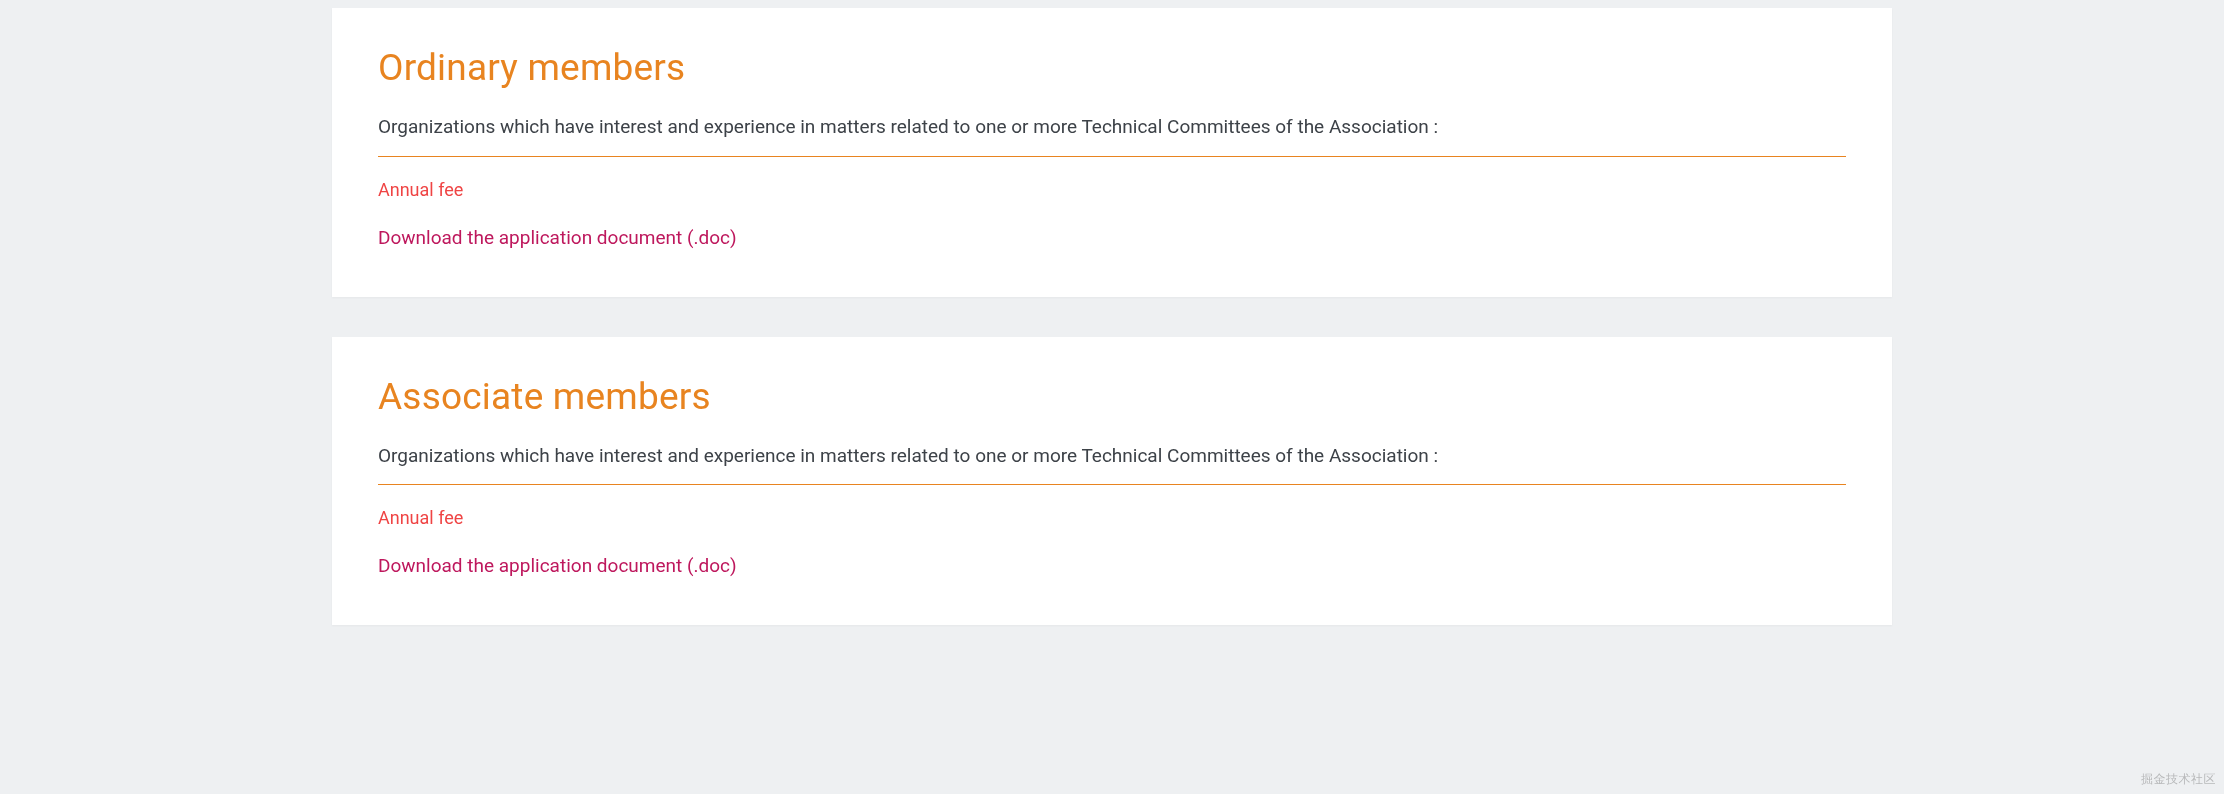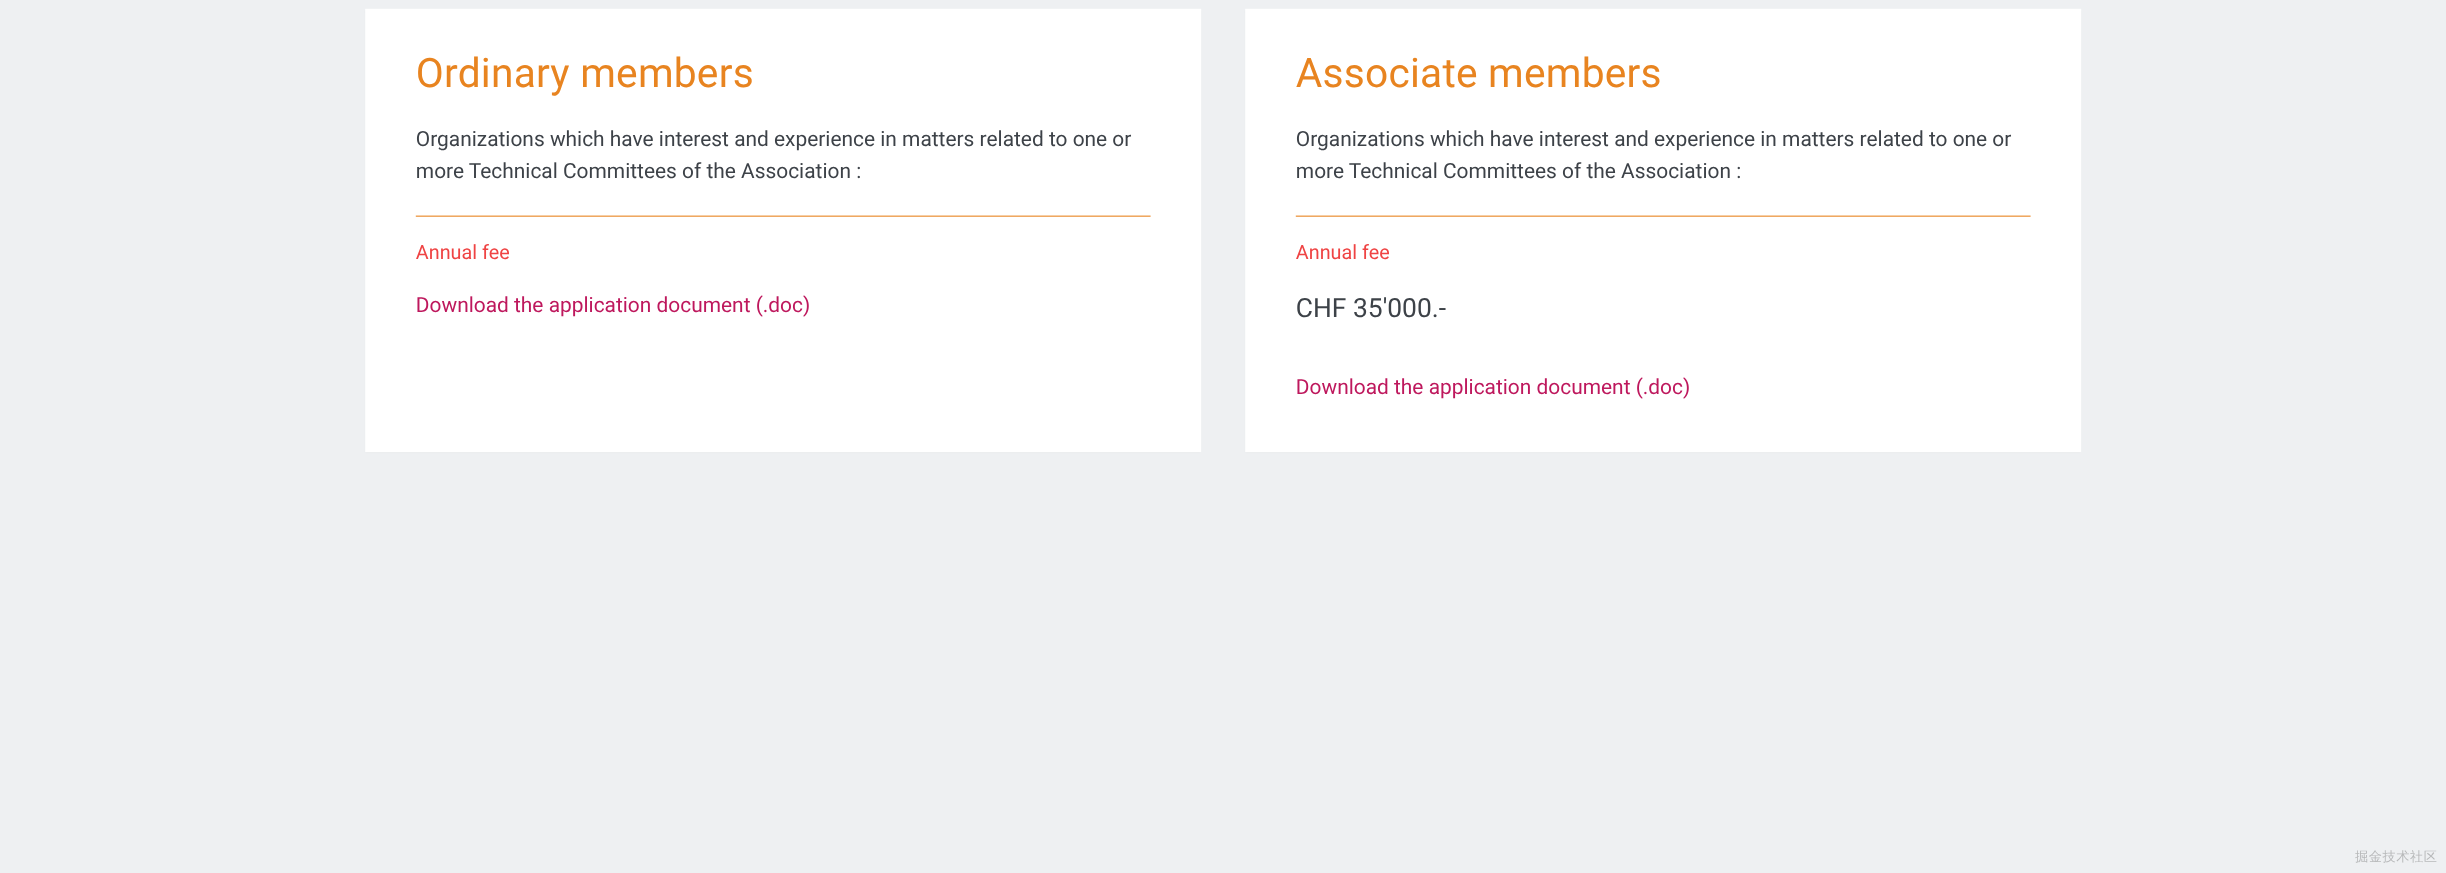--- a/index.html
+++ b/index.html
@@ -1,18 +1,19 @@
 <!DOCTYPE html>
 <html><head>
   <meta charset="utf-8">
   <style>
     * {
       margin: 0;
       padding: 0;
       box-sizing: border-box;
+      flex-direction: column;
     }
     body {
       font-family: -apple-system, BlinkMacSystemFont, "Segoe UI", Roboto, "Helvetica Neue", Arial, sans-serif;
       background: #eef0f2;
       padding: 8px 40px 24px 40px;
       color: #3d4248;
     }
     .cards-container {
       display: flex;
       gap: 40px;
@@ -29,21 +30,21 @@
       font-size: 37px;
       font-weight: 400;
       color: #e88420;
       margin-bottom: 24px;
       letter-spacing: 0.2px;
     }
     .card-desc {
       font-size: 19px;
       line-height: 1.5;
       color: #3d4248;
-      margin-bottom: 26px;
+      margin-bottom: 14px;
     }
     .card-list {
       list-style: disc;
       padding-left: 28px;
       margin-bottom: 36px;
     }
     .card-list li {
       font-size: 19px;
       line-height: 1.8;
       color: #3d4248;
@@ -92,19 +93,18 @@
     <hr class="divider">
     <p class="fee-label">Annual fee</p>
     <a class="download-link">Download the application document (.doc)</a>
   </div>
 
   <div class="card">
     <h2 class="card-title">Associate members</h2>
     <p class="card-desc">Organizations which have interest and experience in matters related to one or more Technical Committees of the Association :</p>
     <hr class="divider">
     <p class="fee-label">Annual fee</p>
-    <p class="fee-amount">CHF 35'000.-</p>
     <a class="download-link">Download the application document (.doc)</a>
   </div>
 
 </div>
 
 <div class="watermark">掘金技术社区</div>
 
 </body></html>

